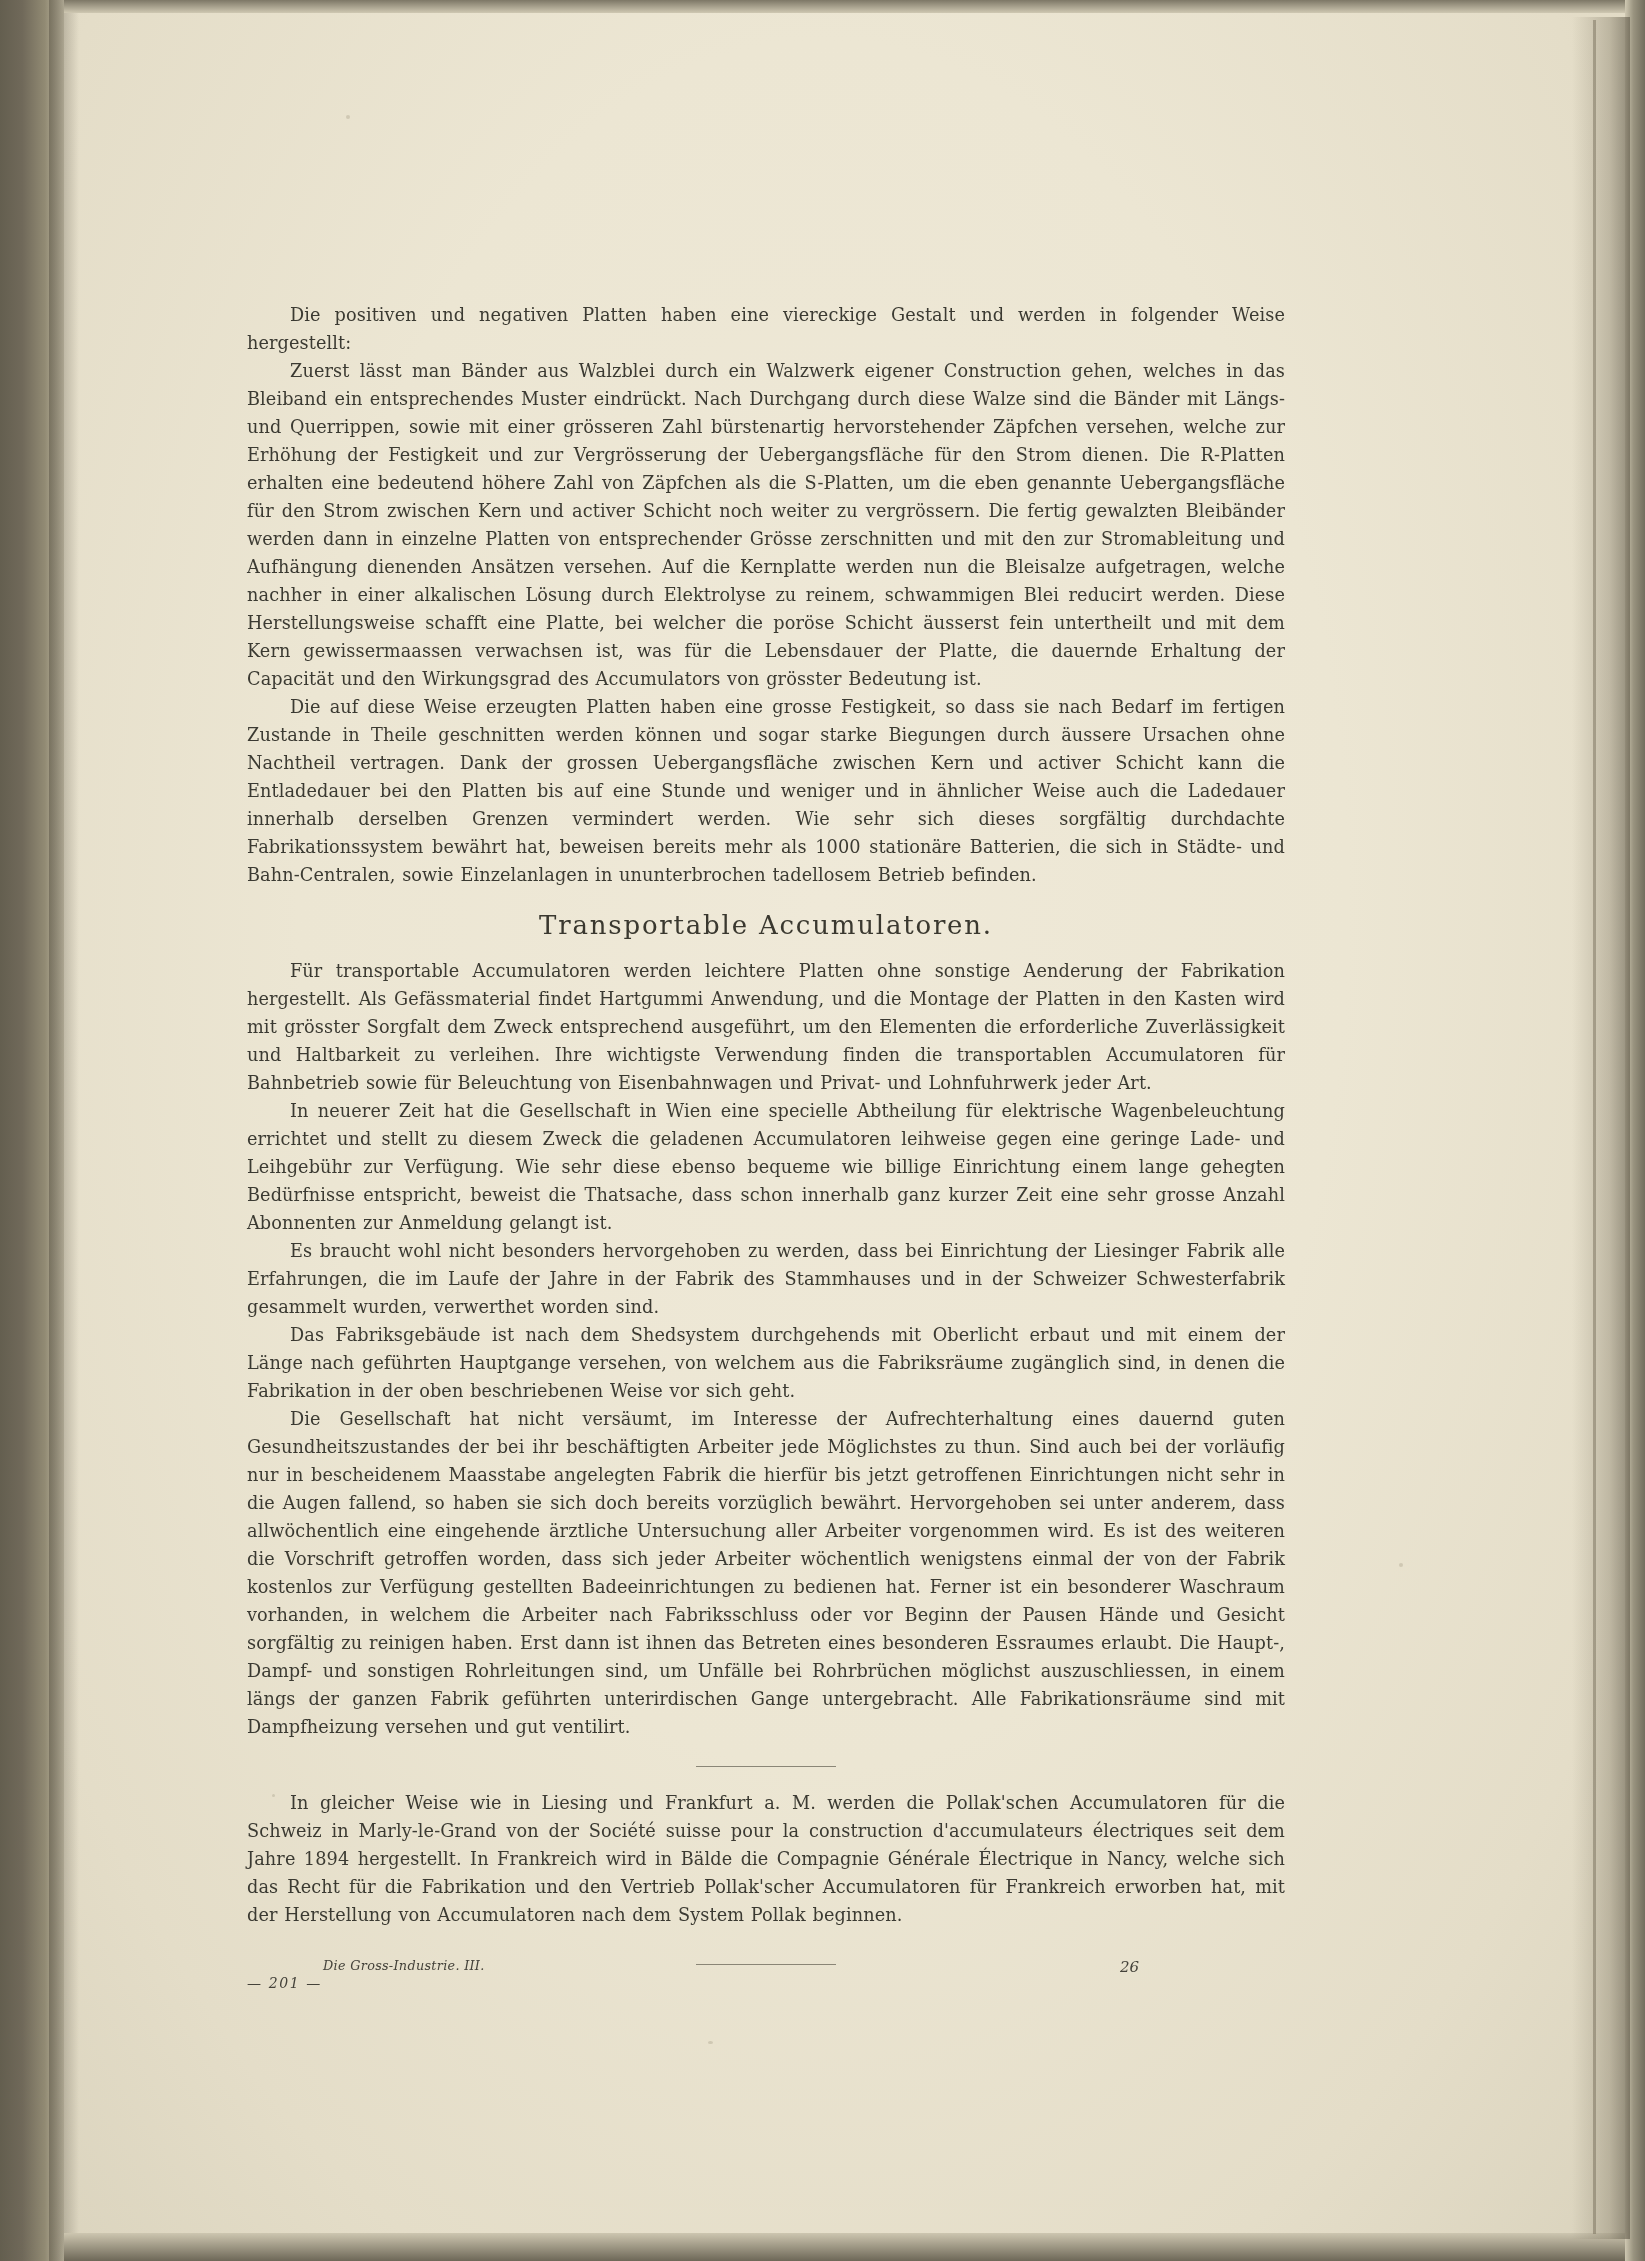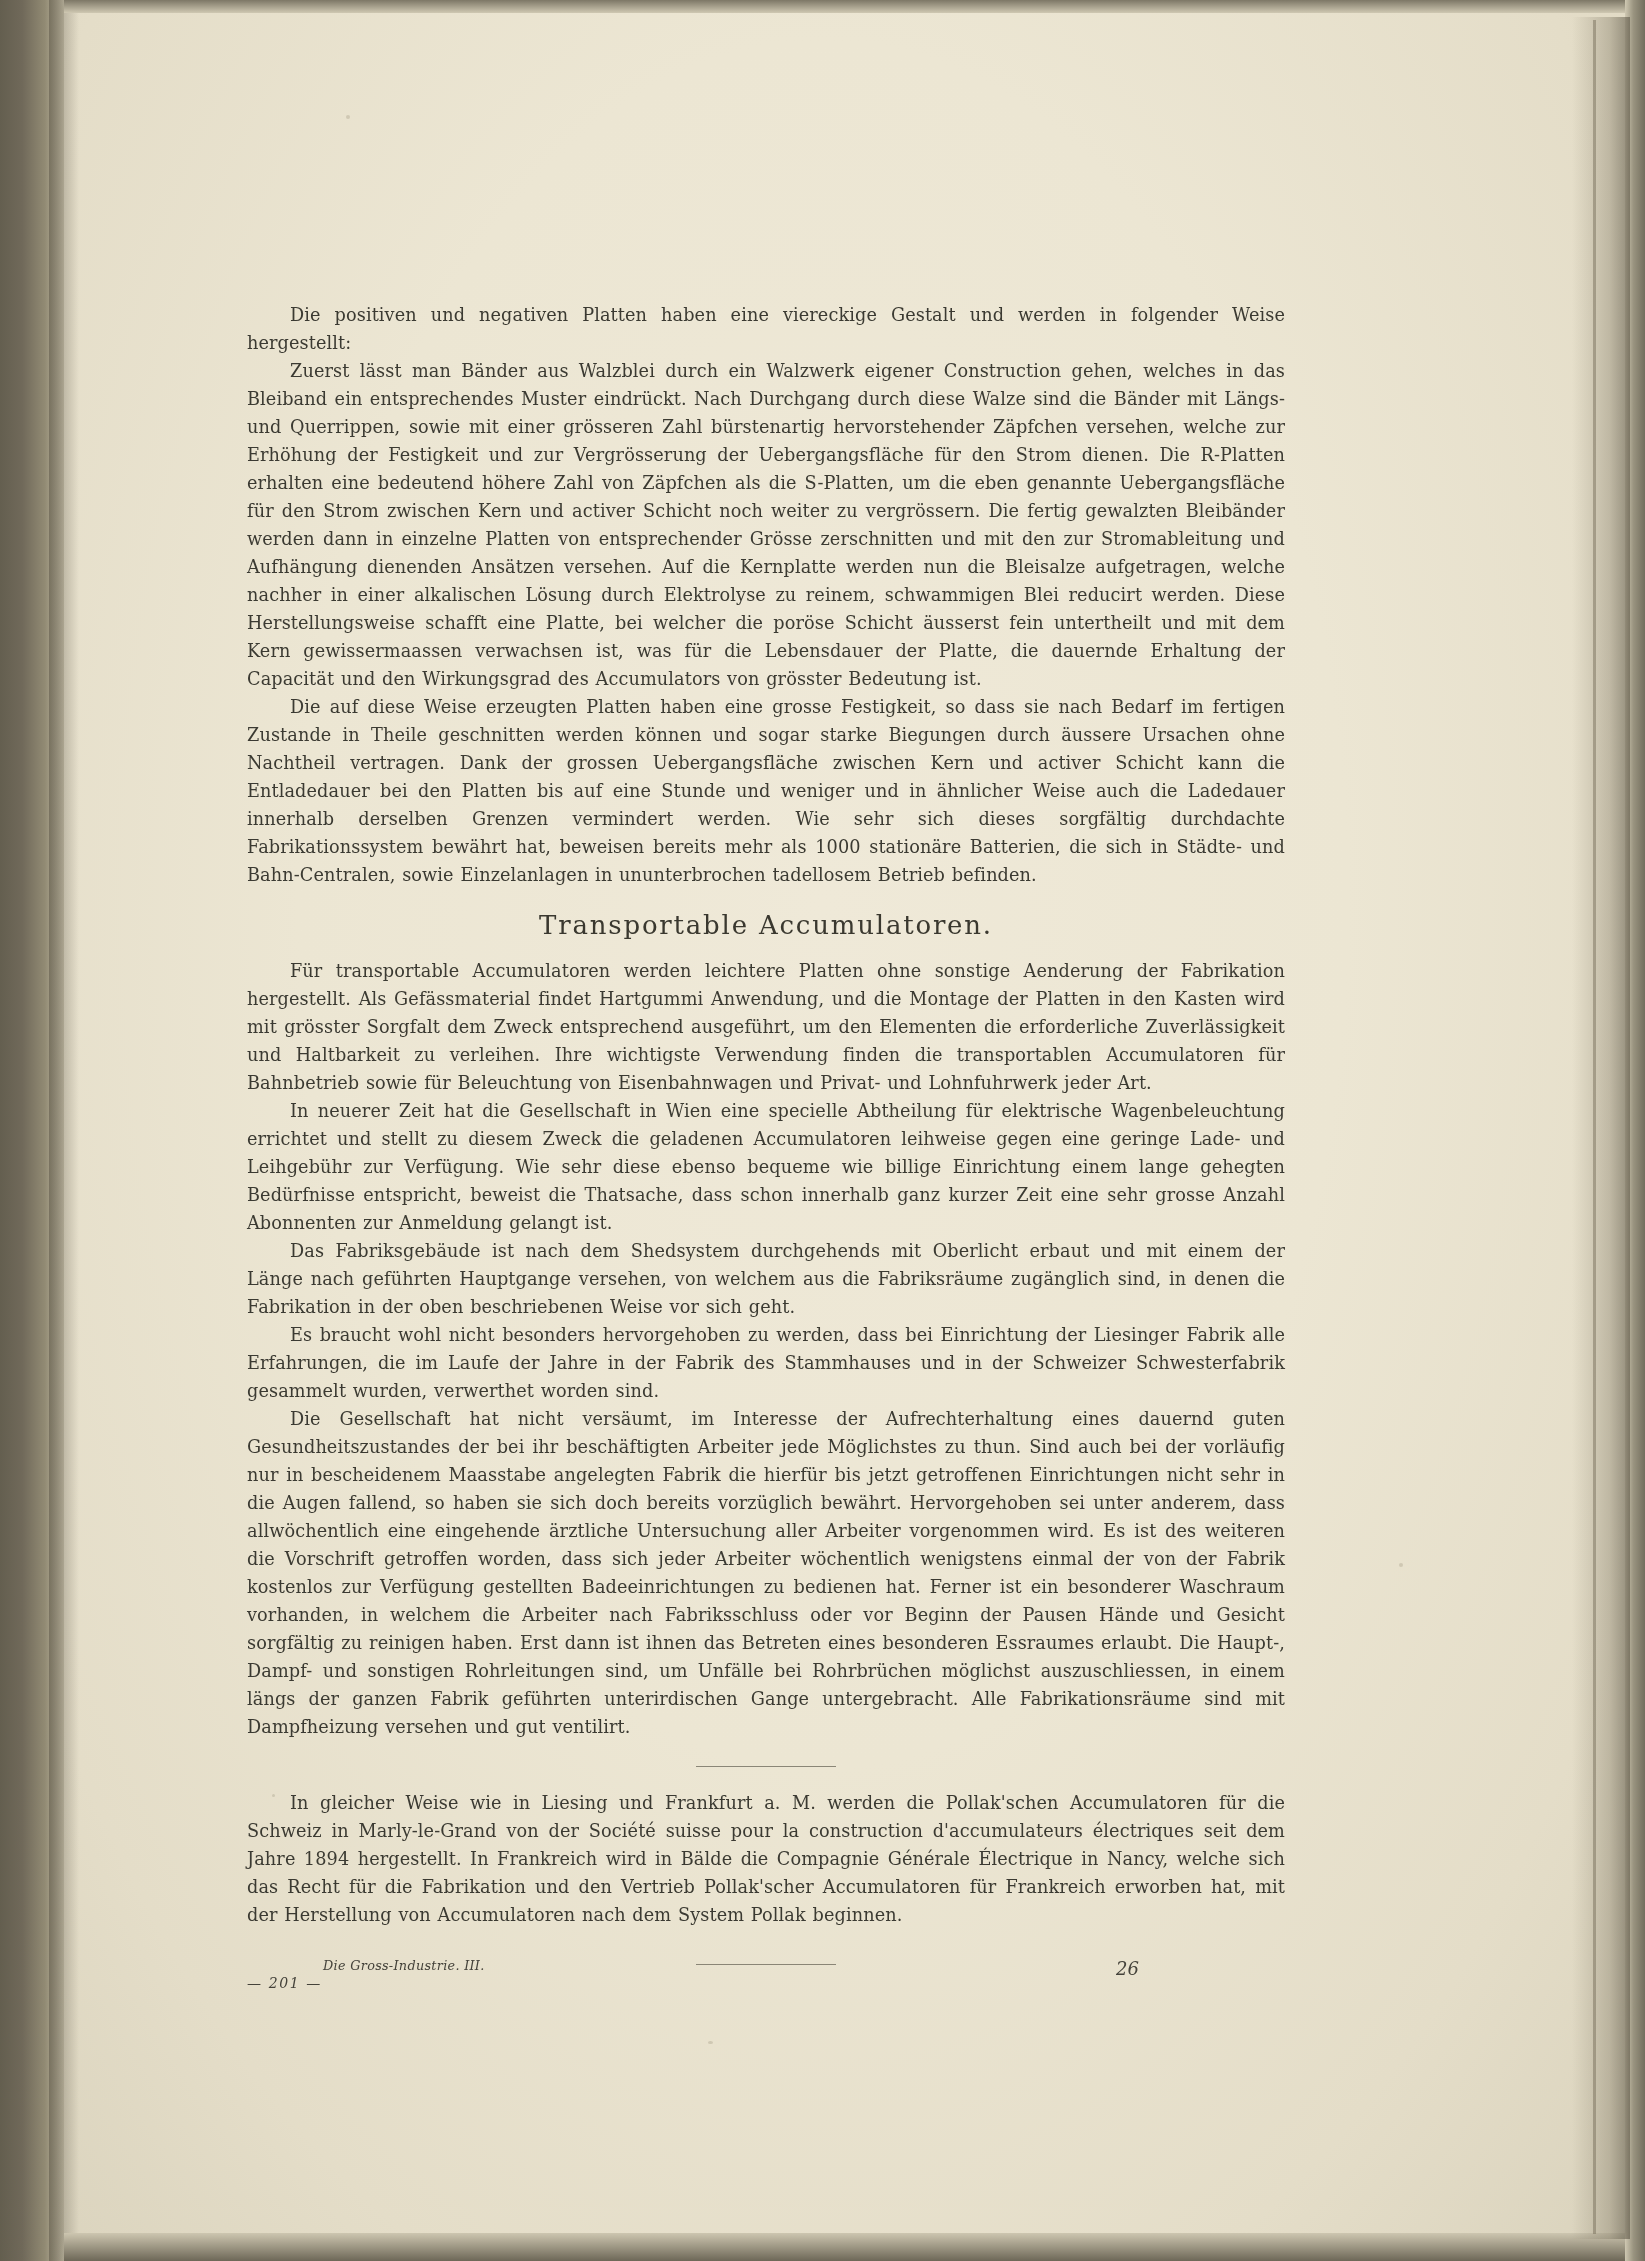--- a/index.html
+++ b/index.html
@@ -113,21 +113,21 @@
     font-size: 12.8px;
   }
   .footer .center {
     position: absolute; left: 0; right: 0; top: 16.5px;
     text-align: left;
     font-size: 14px;
     letter-spacing: 1.6px;
   }
   .footer .right {
     position: absolute; right: 146px; top: 0;
-    font-size: 18px;
+    font-size: 15px;
   }
 </style>
 </head>
 <body>
 
 <div class="page">
   <div class="edge-left"></div>
   <div class="edge-left-inner"></div>
   <div class="edge-top"></div>
   <div class="edge-bottom"></div>
@@ -146,22 +146,22 @@
     <p>Die positiven und negativen Platten haben eine viereckige Gestalt und werden in folgender Weise hergestellt:</p>
     <p>Zuerst lässt man Bänder aus Walzblei durch ein Walzwerk eigener Construction gehen, welches in das Bleiband ein entsprechendes Muster eindrückt. Nach Durchgang durch diese Walze sind die Bänder mit Längs- und Querrippen, sowie mit einer grösseren Zahl bürstenartig hervorstehender Zäpfchen versehen, welche zur Erhöhung der Festigkeit und zur Vergrösserung der Uebergangsfläche für den Strom dienen. Die R-Platten erhalten eine bedeutend höhere Zahl von Zäpfchen als die S-Platten, um die eben genannte Uebergangsfläche für den Strom zwischen Kern und activer Schicht noch weiter zu vergrössern. Die fertig gewalzten Bleibänder werden dann in einzelne Platten von entsprechender Grösse zerschnitten und mit den zur Stromableitung und Aufhängung dienenden Ansätzen versehen. Auf die Kernplatte werden nun die Bleisalze aufgetragen, welche nachher in einer alkalischen Lösung durch Elektrolyse zu reinem, schwammigen Blei reducirt werden. Diese Herstellungsweise schafft eine Platte, bei welcher die poröse Schicht äusserst fein untertheilt und mit dem Kern gewissermaassen verwachsen ist, was für die Lebensdauer der Platte, die dauernde Erhaltung der Capacität und den Wirkungsgrad des Accumulators von grösster Bedeutung ist.</p>
     <p>Die auf diese Weise erzeugten Platten haben eine grosse Festigkeit, so dass sie nach Bedarf im fertigen Zustande in Theile geschnitten werden können und sogar starke Biegungen durch äussere Ursachen ohne Nachtheil vertragen. Dank der grossen Uebergangsfläche zwischen Kern und activer Schicht kann die Entladedauer bei den Platten bis auf eine Stunde und weniger und in ähnlicher Weise auch die Ladedauer innerhalb derselben Grenzen vermindert werden. Wie sehr sich dieses sorgfältig durchdachte Fabrikationssystem bewährt hat, beweisen bereits mehr als 1000 stationäre Batterien, die sich in Städte- und Bahn-Centralen, sowie Einzelanlagen in ununterbrochen tadellosem Betrieb befinden.</p>
 
     <h2 class="wide">Transportable Accumulatoren.</h2>
 
     <p>Für transportable Accumulatoren werden leichtere Platten ohne sonstige Aenderung der Fabrikation hergestellt. Als Gefässmaterial findet Hartgummi Anwendung, und die Montage der Platten in den Kasten wird mit grösster Sorgfalt dem Zweck entsprechend ausgeführt, um den Elementen die erforderliche Zuverlässigkeit und Haltbarkeit zu verleihen. Ihre wichtigste Verwendung finden die transportablen Accumulatoren für Bahnbetrieb sowie für Beleuchtung von Eisenbahnwagen und Privat- und Lohnfuhrwerk jeder Art.</p>
     <p>In neuerer Zeit hat die Gesellschaft in Wien eine specielle Abtheilung für elektrische Wagenbeleuchtung errichtet und stellt zu diesem Zweck die geladenen Accumulatoren leihweise gegen eine geringe Lade- und Leihgebühr zur Verfügung. Wie sehr diese ebenso bequeme wie billige Einrichtung einem lange gehegten Bedürfnisse entspricht, beweist die Thatsache, dass schon innerhalb ganz kurzer Zeit eine sehr grosse Anzahl Abonnenten zur Anmeldung gelangt ist.</p>
 
 
+    <p>Es braucht wohl nicht besonders hervorgehoben zu werden, dass bei Einrichtung der Liesinger Fabrik alle Erfahrungen, die im Laufe der Jahre in der Fabrik des Stammhauses und in der Schweizer Schwesterfabrik gesammelt wurden, verwerthet worden sind.</p>
     <p>Das Fabriksgebäude ist nach dem Shedsystem durchgehends mit Oberlicht erbaut und mit einem der Länge nach geführten Hauptgange versehen, von welchem aus die Fabriksräume zugänglich sind, in denen die Fabrikation in der oben beschriebenen Weise vor sich geht.</p>
-    <p>Es braucht wohl nicht besonders hervorgehoben zu werden, dass bei Einrichtung der Liesinger Fabrik alle Erfahrungen, die im Laufe der Jahre in der Fabrik des Stammhauses und in der Schweizer Schwesterfabrik gesammelt wurden, verwerthet worden sind.</p>
     <p>Die Gesellschaft hat nicht versäumt, im Interesse der Aufrechterhaltung eines dauernd guten Gesundheitszustandes der bei ihr beschäftigten Arbeiter jede Möglichstes zu thun. Sind auch bei der vorläufig nur in bescheidenem Maasstabe angelegten Fabrik die hierfür bis jetzt getroffenen Einrichtungen nicht sehr in die Augen fallend, so haben sie sich doch bereits vorzüglich bewährt. Hervorgehoben sei unter anderem, dass allwöchentlich eine eingehende ärztliche Untersuchung aller Arbeiter vorgenommen wird. Es ist des weiteren die Vorschrift getroffen worden, dass sich jeder Arbeiter wöchentlich wenigstens einmal der von der Fabrik kostenlos zur Verfügung gestellten Badeeinrichtungen zu bedienen hat. Ferner ist ein besonderer Waschraum vorhanden, in welchem die Arbeiter nach Fabriksschluss oder vor Beginn der Pausen Hände und Gesicht sorgfältig zu reinigen haben. Erst dann ist ihnen das Betreten eines besonderen Essraumes erlaubt. Die Haupt-, Dampf- und sonstigen Rohrleitungen sind, um Unfälle bei Rohrbrüchen möglichst auszuschliessen, in einem längs der ganzen Fabrik geführten unterirdischen Gange untergebracht. Alle Fabrikationsräume sind mit Dampfheizung versehen und gut ventilirt.</p>
 
     <div class="rule"></div>
 
     <p>In gleicher Weise wie in Liesing und Frankfurt a. M. werden die Pollak'schen Accumulatoren für die Schweiz in Marly-le-Grand von der Société suisse pour la construction d'accumulateurs électriques seit dem Jahre 1894 hergestellt. In Frankreich wird in Bälde die Compagnie Générale Électrique in Nancy, welche sich das Recht für die Fabrikation und den Vertrieb Pollak'scher Accumulatoren für Frankreich erworben hat, mit der Herstellung von Accumulatoren nach dem System Pollak beginnen.</p>
 
     <div class="rule second"></div>
   </div>
 
   <div class="footer">

